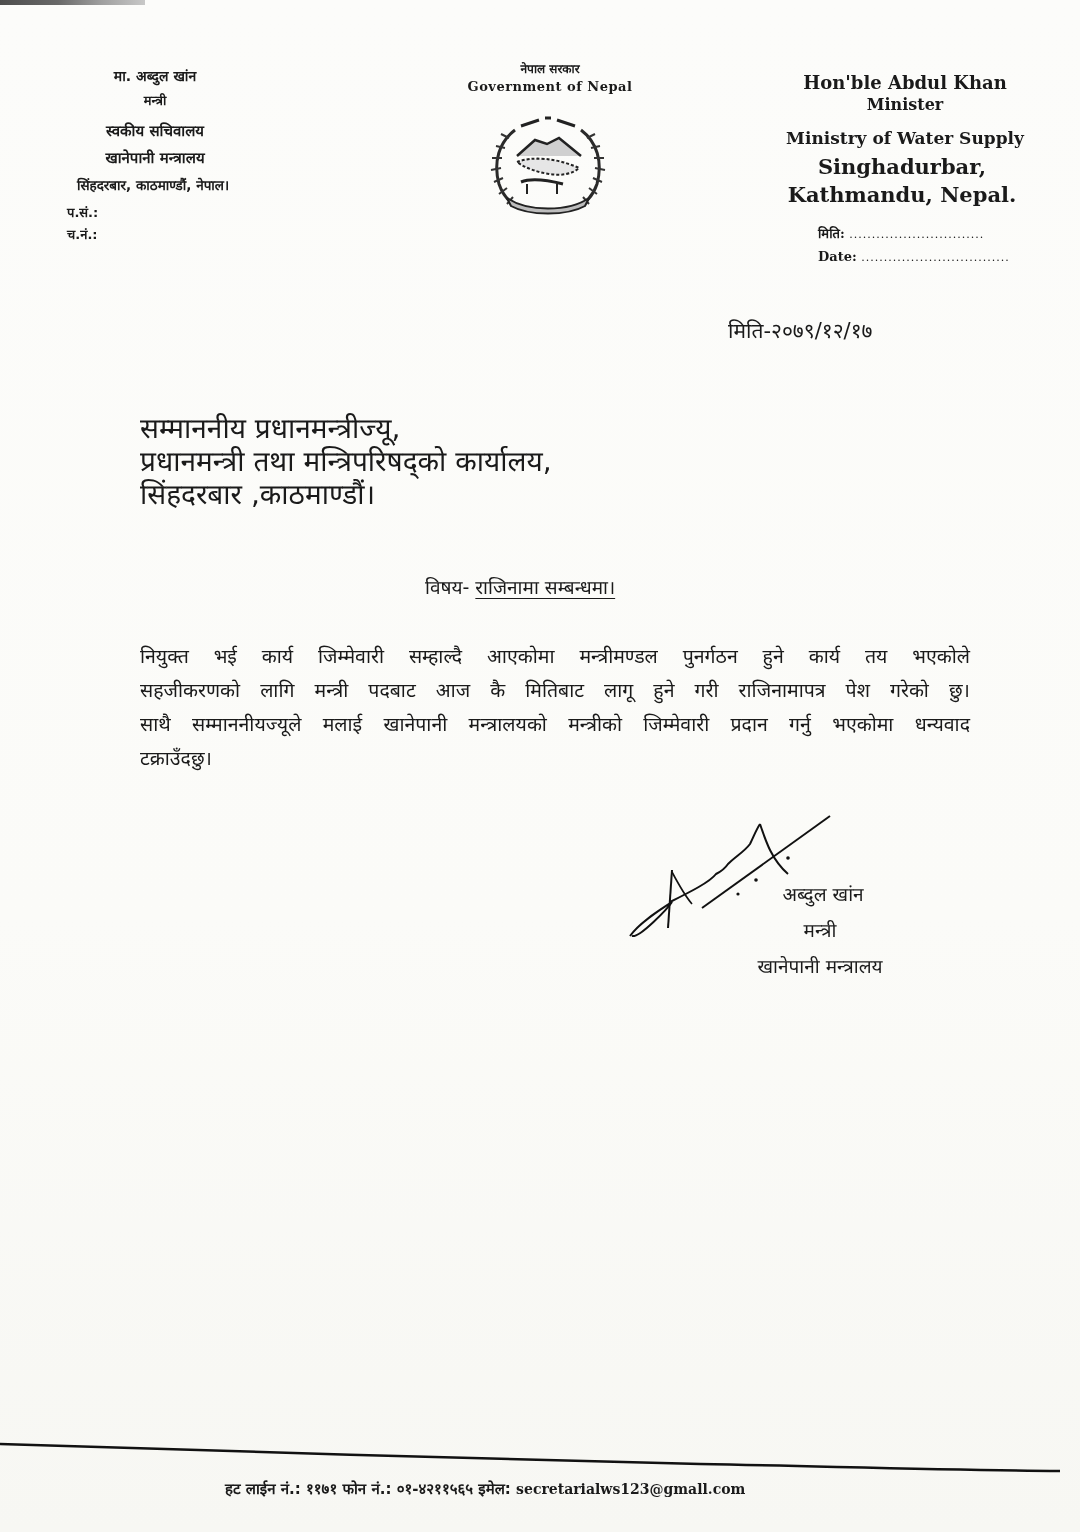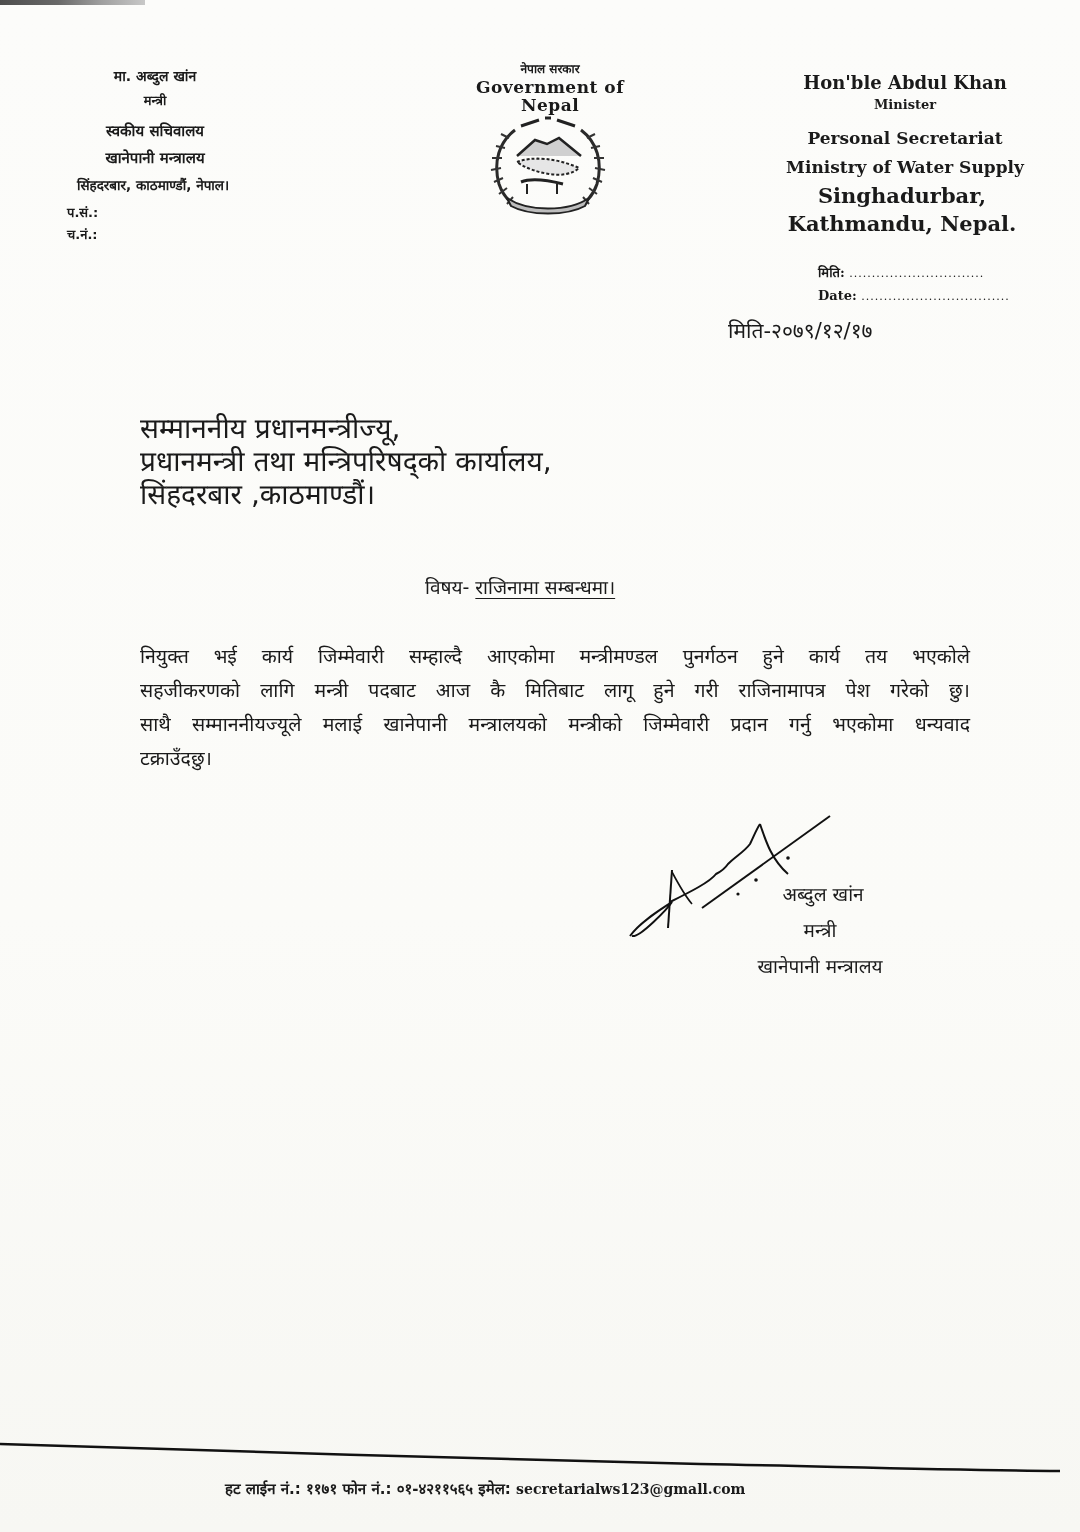--- a/index.html
+++ b/index.html
@@ -42,36 +42,36 @@
       text-align: left; padding-left: 17px; margin-top: 4px;
       font-size: 13px; font-weight: bold; line-height: 22px;
     }
     
     .lh-center {
       left: 455px; top: 60px; width: 190px; text-align: center;
     }
     .lh-center .np { font-size: 12px; line-height: 18px; font-weight: bold; }
     .lh-center .en {
       font-family: "DejaVu Serif", serif;
-      font-size: 17px; font-weight: bold; letter-spacing: 0.5px; line-height: 18px;
+      font-size: 13px; font-weight: bold; letter-spacing: 0.5px; line-height: 18px;
     }
     .emblem {
       left: 487px; top: 112px; width: 122px; height: 104px;
     }
     
     .lh-right {
       left: 760px; top: 70px; width: 290px; text-align: center;
       font-family: "DejaVu Serif", serif;
     }
     .lh-right .name { font-size: 18px; font-weight: bold; line-height: 26px; }
-    .lh-right .role { font-size: 13px; font-weight: bold; line-height: 18px; margin-bottom: 10px; }
+    .lh-right .role { font-size: 16px; font-weight: bold; line-height: 18px; margin-bottom: 10px; }
     .lh-right .org { font-size: 17px; font-weight: bold; line-height: 29px; }
     .lh-right .addr { font-size: 21px; font-weight: bold; line-height: 28px; margin-left: -6px;}
     .lh-right .dates {
-      text-align: left; padding-left: 58px; margin-top: 24px;
+      text-align: left; padding-left: 58px; margin-top: 14px;
       font-size: 13px; font-weight: bold; line-height: 22px;
     }
     .lh-right .dates .dots { letter-spacing: 1px; font-weight: normal; font-size: 11px; }
     
     .letter-date {
       left: 728px; top: 316px;
       font-size: 21px;
     }
     
     .addressee {
@@ -164,21 +164,20 @@
 
   <path d="M34 70 C44 66, 60 68, 76 72" stroke="#222" stroke-width="3" fill="none"></path>
   <path d="M40 72 L40 82 M70 72 L70 82" stroke="#222" stroke-width="2"></path>
 
   <path d="M20 86 C40 100, 82 100, 102 86 L98 94 C80 104, 42 104, 24 94 Z" fill="#bdbdbd" stroke="#222" stroke-width="2"></path>
 </svg>
 
 <div class="abs lh-right">
   <div class="name">Hon'ble Abdul Khan</div>
   <div class="role">Minister</div>
-  <div class="org">Personal Secretariat</div>
   <div class="org">Ministry of Water Supply</div>
   <div class="addr">Singhadurbar, Kathmandu, Nepal.</div>
   <div class="dates">
     <div>
       <span>मिति:</span>
       <span class="dots">..............................</span>
     </div>
     <div>
       <span>Date:</span>
       <span class="dots">.................................</span>

